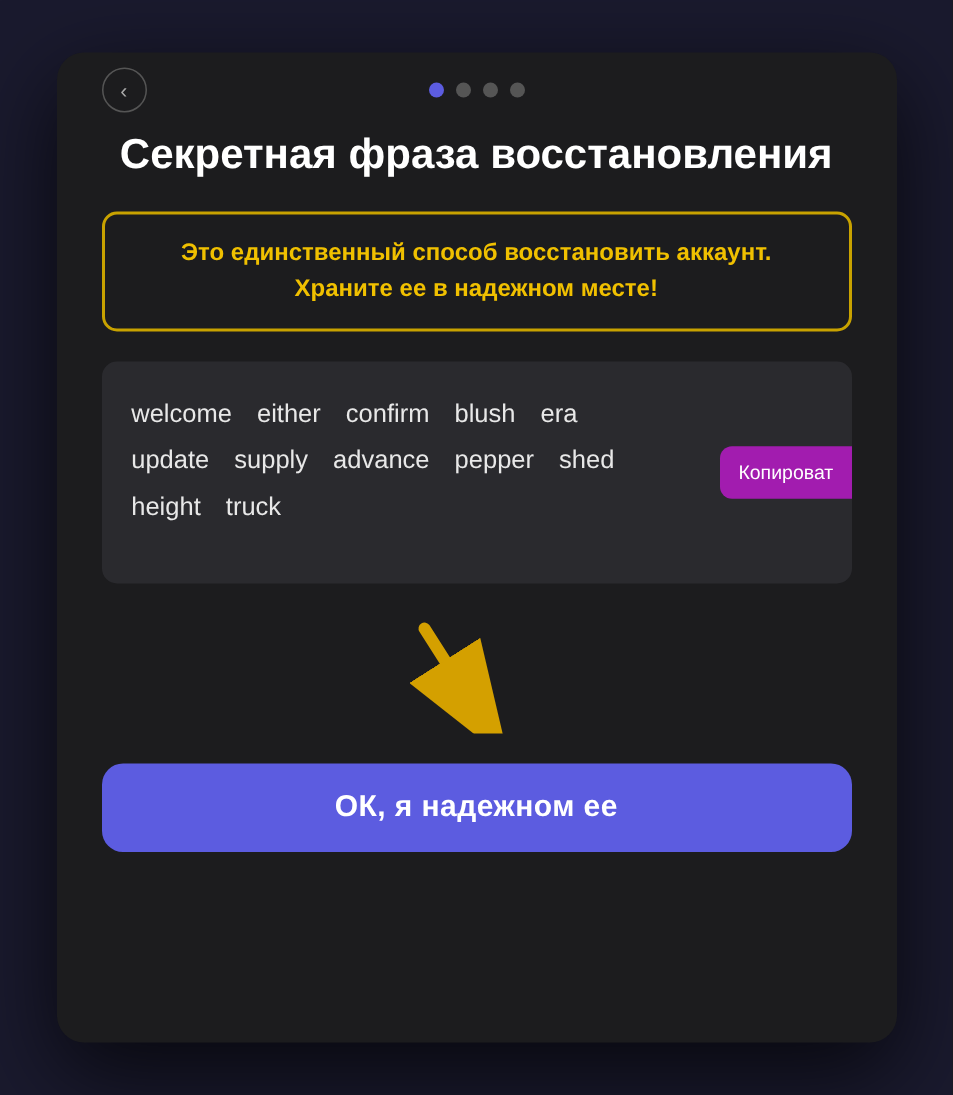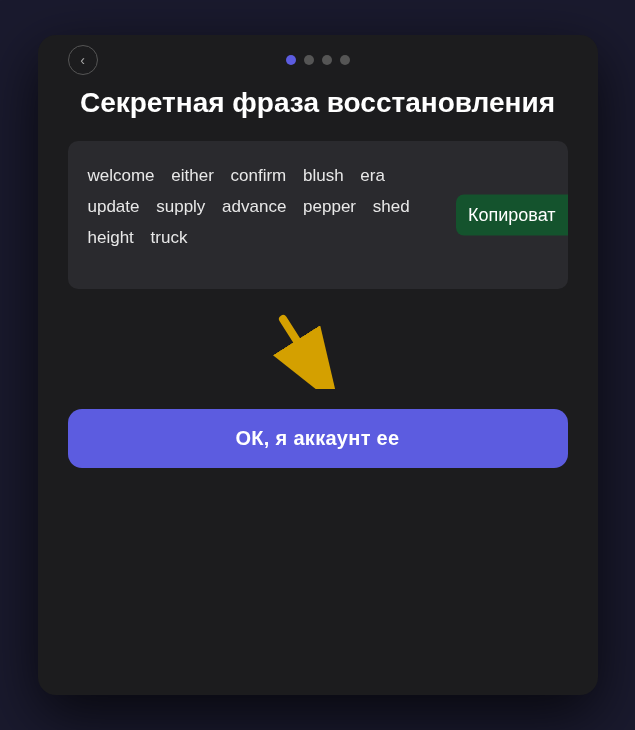--- a/index.html
+++ b/index.html
@@ -108,26 +108,26 @@
       font-weight: 400;
       line-height: 1.8;
       word-spacing: 12px;
     }
 
     .copy-button {
       position: absolute;
       right: 0;
       top: 50%;
       transform: translateY(-50%);
-      background: #14532d;
+      background: #a21caf;
       color: white;
       border: none;
       border-radius: 8px 0 0 8px;
       padding: 10px 12px;
-      font-size: 18px;
+      font-size: 13px;
       cursor: pointer;
       font-weight: 500;
     }
 
     .arrow-container {
       width: 100%;
       display: flex;
       justify-content: center;
       margin-bottom: 20px;
       padding-right: 30px;
@@ -162,33 +162,36 @@
     <div class="pagination-dots">
       <div class="dot active"></div>
       <div class="dot"></div>
       <div class="dot"></div>
       <div class="dot"></div>
     </div>
   </div>
 
   <div class="title">Секретная фраза восстановления</div>
 
+  <div class="warning-box">
+    <div class="warning-text">Это единственный способ восстановить аккаунт. Храните ее в надежном месте!</div>
+  </div>
 
   <div class="phrase-box">
     <div class="phrase-text" style="white-space: pre-line;">welcome  either  confirm  blush  era
 update  supply  advance  pepper  shed
 height  truck</div>
     <button class="copy-button">Копироват</button>
   </div>
 
   <div class="arrow-container">
     <svg class="arrow-svg" viewBox="0 0 100 80" xmlns="http://www.w3.org/2000/svg">
       <defs>
         <marker id="arrowhead" markerWidth="10" markerHeight="7" refX="5" refY="3.5" orient="auto">
           <polygon points="0 0, 10 3.5, 0 7" fill="#d4a000"></polygon>
         </marker>
       </defs>
       <line x1="30" y1="10" x2="65" y2="65" stroke="#d4a000" stroke-width="8" stroke-linecap="round" marker-end="url(#arrowhead)"></line>
     </svg>
   </div>
 
-  <button class="ok-button">ОК, я аккаунт ее</button>
+  <button class="ok-button">ОК, я надежном ее</button>
 </div>
 
 </body></html>

